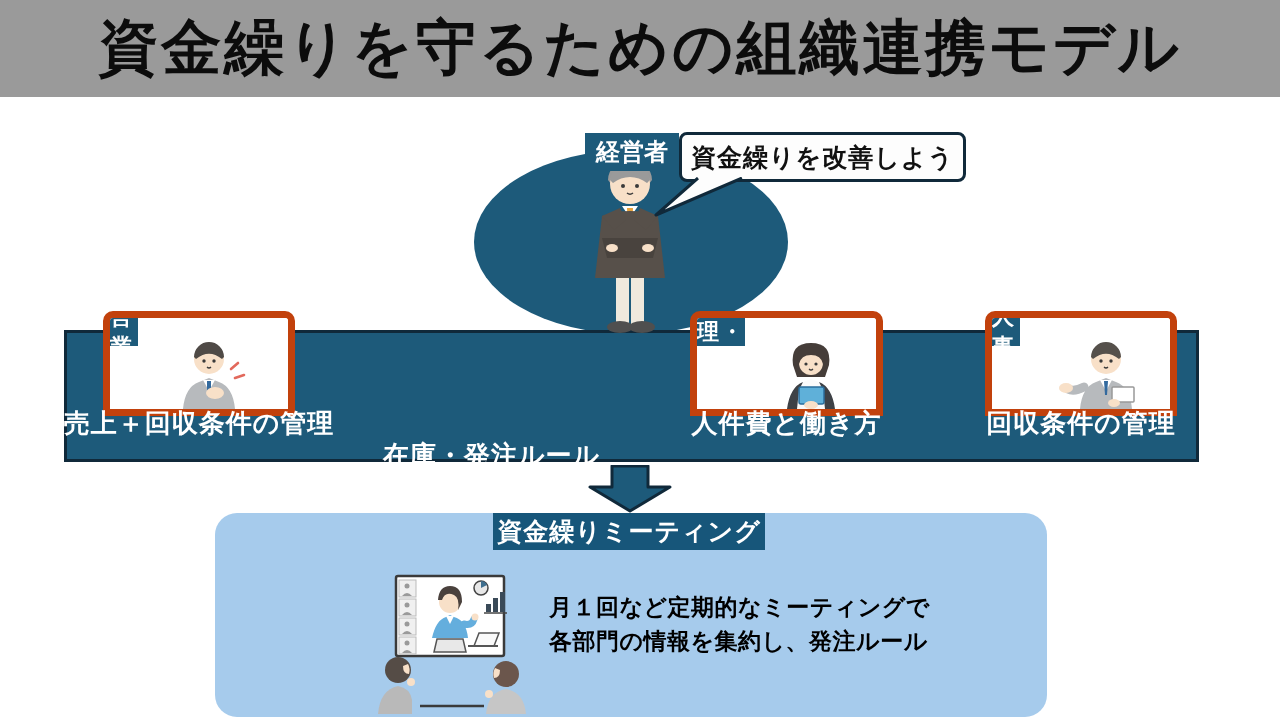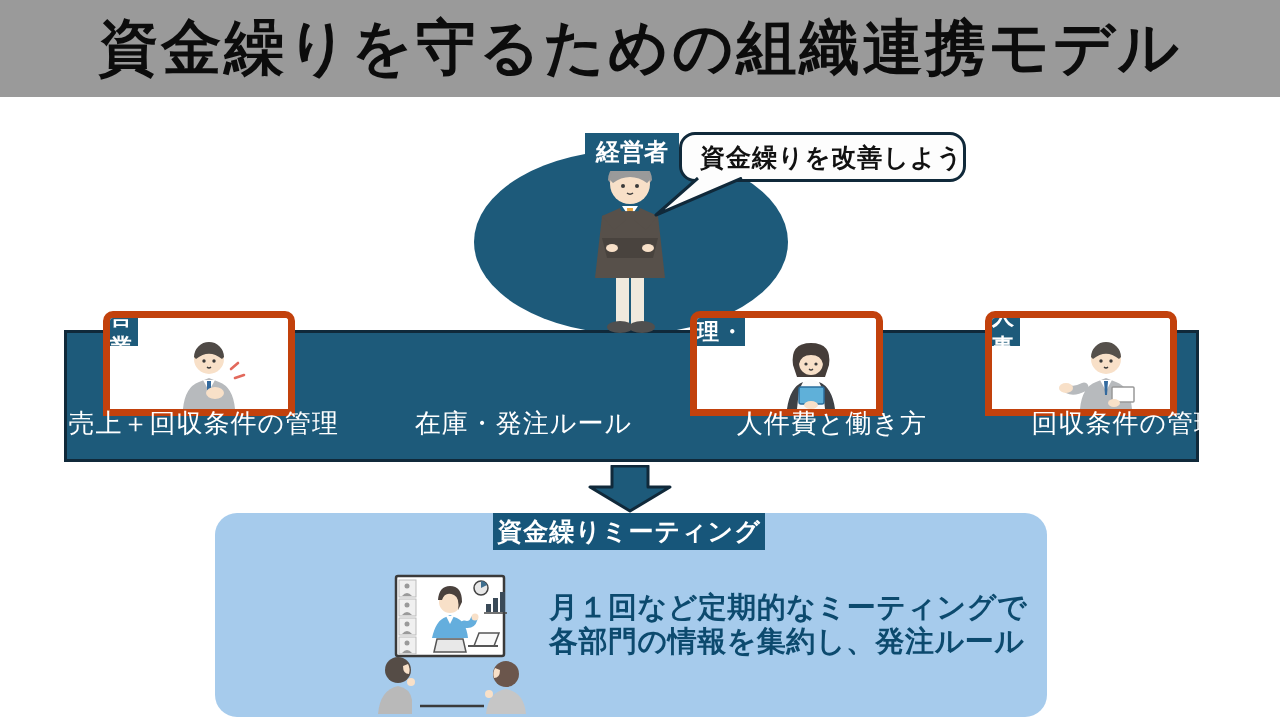--- a/index.html
+++ b/index.html
@@ -12,50 +12,50 @@
                display:flex; align-items:center; justify-content:center; }
   .title-bar h1 { font-size:60px; font-weight:900; color:#0c0c0c; letter-spacing:3px; white-space:nowrap; }
 
   
   .ellipse { position:absolute; left:474px; top:150px; width:314px; height:184px;
              background:#1d5a7a; border-radius:50%; z-index:1; }
   .exec-label { position:absolute; left:585px; top:121px; width:94px; height:38px; background:#1d5a7a;
                 color:#fff; font-weight:bold; font-size:24px; display:flex; align-items:center;
                 justify-content:center; z-index:6;margin-top:12px; }
   .speech { position:absolute; left:679px; top:132px; width:287px; height:50px; background:#fdfdfd;
-            border:3px solid #10293a; border-radius:16px; display:flex; align-items:center;
-            justify-content:flex-end; font-size:25px; font-weight:bold; color:#111; z-index:5; letter-spacing:1px; }
+            border:3px solid #10293a; border-radius:8px; display:flex; align-items:center;
+            justify-content:center; font-size:25px; font-weight:bold; color:#111; z-index:5; letter-spacing:1px; }
   .speech-tail { position:absolute; left:650px; top:177px; z-index:6; }
   .exec-person { position:absolute; left:568px; top:156px; width:124px; height:182px; z-index:4; }
 
   
   .band { position:absolute; left:64px; top:330px; width:1135px; height:132px;
           background:#1d5a7a; border:3px solid #10293a; z-index:2; }
   .card { position:absolute; top:298px; width:193px; height:105px; border:7px solid #c2410c;
           border-radius:10px 10px 0 0; background:#fff; overflow:hidden; z-index:3;
           display:flex; flex-direction:row;margin-top:13px; }
   .card-header { height:28px; background:#1d5a7a; color:#fff; font-size:22px; font-weight:bold;
                  display:flex; align-items:center; justify-content:center; letter-spacing:2px; flex:0 0 28px; }
   .card-body { flex:1; background:#fff; display:flex; align-items:flex-end; justify-content:center; }
   .card-body svg { width:104px; height:72px; }
-  .role { position:absolute; top:406px; height:34px; color:#fff; font-size:26px; font-weight:normal;
-          text-align:right; z-index:3; letter-spacing:1px; white-space:nowrap; }
+  .role { position:absolute; top:406px; height:34px; color:#fff; font-size:26px; font-weight:bold;
+          text-align:center; z-index:3; letter-spacing:1px; white-space:nowrap; }
 
   
   .down-arrow { position:absolute; left:588px; top:465px; z-index:2; }
 
   
   .meeting-box { position:absolute; left:215px; top:513px; width:832px; height:204px;
                  background:#a6cbec; border-radius:22px; z-index:1; }
   .meeting-header { position:absolute; left:493px; top:513px; width:272px; height:37px; background:#17567a;
                     color:#ffffff; font-size:25px; font-weight:bold; display:flex; align-items:center;
                     justify-content:center; z-index:2; letter-spacing:1px; }
   .meeting-illustration { position:absolute; left:368px; top:572px; z-index:2; }
-  .meeting-text { position:absolute; left:549px; top:590px; font-size:29px; font-weight:bold;
-                  color:#0c4a6e; line-height:34px; z-index:2; letter-spacing:0.5px; white-space:nowrap; }
+  .meeting-text { position:absolute; left:549px; top:590px; font-size:23px; font-weight:bold;
+                  color:#000000; line-height:34px; z-index:2; letter-spacing:0.5px; white-space:nowrap; }
 </style>
 </head>
 <body>
 
 <div class="stage">
 
   <header class="title-bar">
     <h1>資金繰りを守るための組織連携モデル</h1>
   </header>
 
@@ -145,21 +145,21 @@
         <polygon points="50,44 54,44 53,58 51,58" fill="#336a9e"></polygon>
         <path d="M30 50 Q20 55 14 52" stroke="#b7babd" stroke-width="9" fill="none" stroke-linecap="round"></path>
         <ellipse cx="12" cy="51" rx="7" ry="5" fill="#f8e0c8"></ellipse>
         <rect x="58" y="50" width="22" height="15" rx="1" fill="#ffffff" stroke="#999999" stroke-width="1.5"></rect>
         <ellipse cx="60" cy="66" rx="6" ry="4" fill="#f8e0c8"></ellipse>
       </svg>
     </div>
   </div>
 
   <div class="role" style="left:59px;  width:280px;">売上＋回収条件の管理</div>
-  <div class="role" style="left:351px; width:281px;">在庫・発注ルール</div>
+  <div class="role" style="left:351px; width:281px;margin-top:32px;">在庫・発注ルール</div>
   <div class="role" style="left:646px; width:281px;">人件費と働き方</div>
   <div class="role" style="left:941px; width:280px;">回収条件の管理</div>
 
   <svg class="down-arrow" width="84" height="48">
     <polygon points="24,1 60,1 60,22 82,22 42,46 2,22 24,22" fill="#1d5a7a" stroke="#10293a" stroke-width="3" stroke-linejoin="round"></polygon>
   </svg>
 
   <div class="meeting-box"></div>
   <div class="meeting-header">資金繰りミーティング</div>
 

